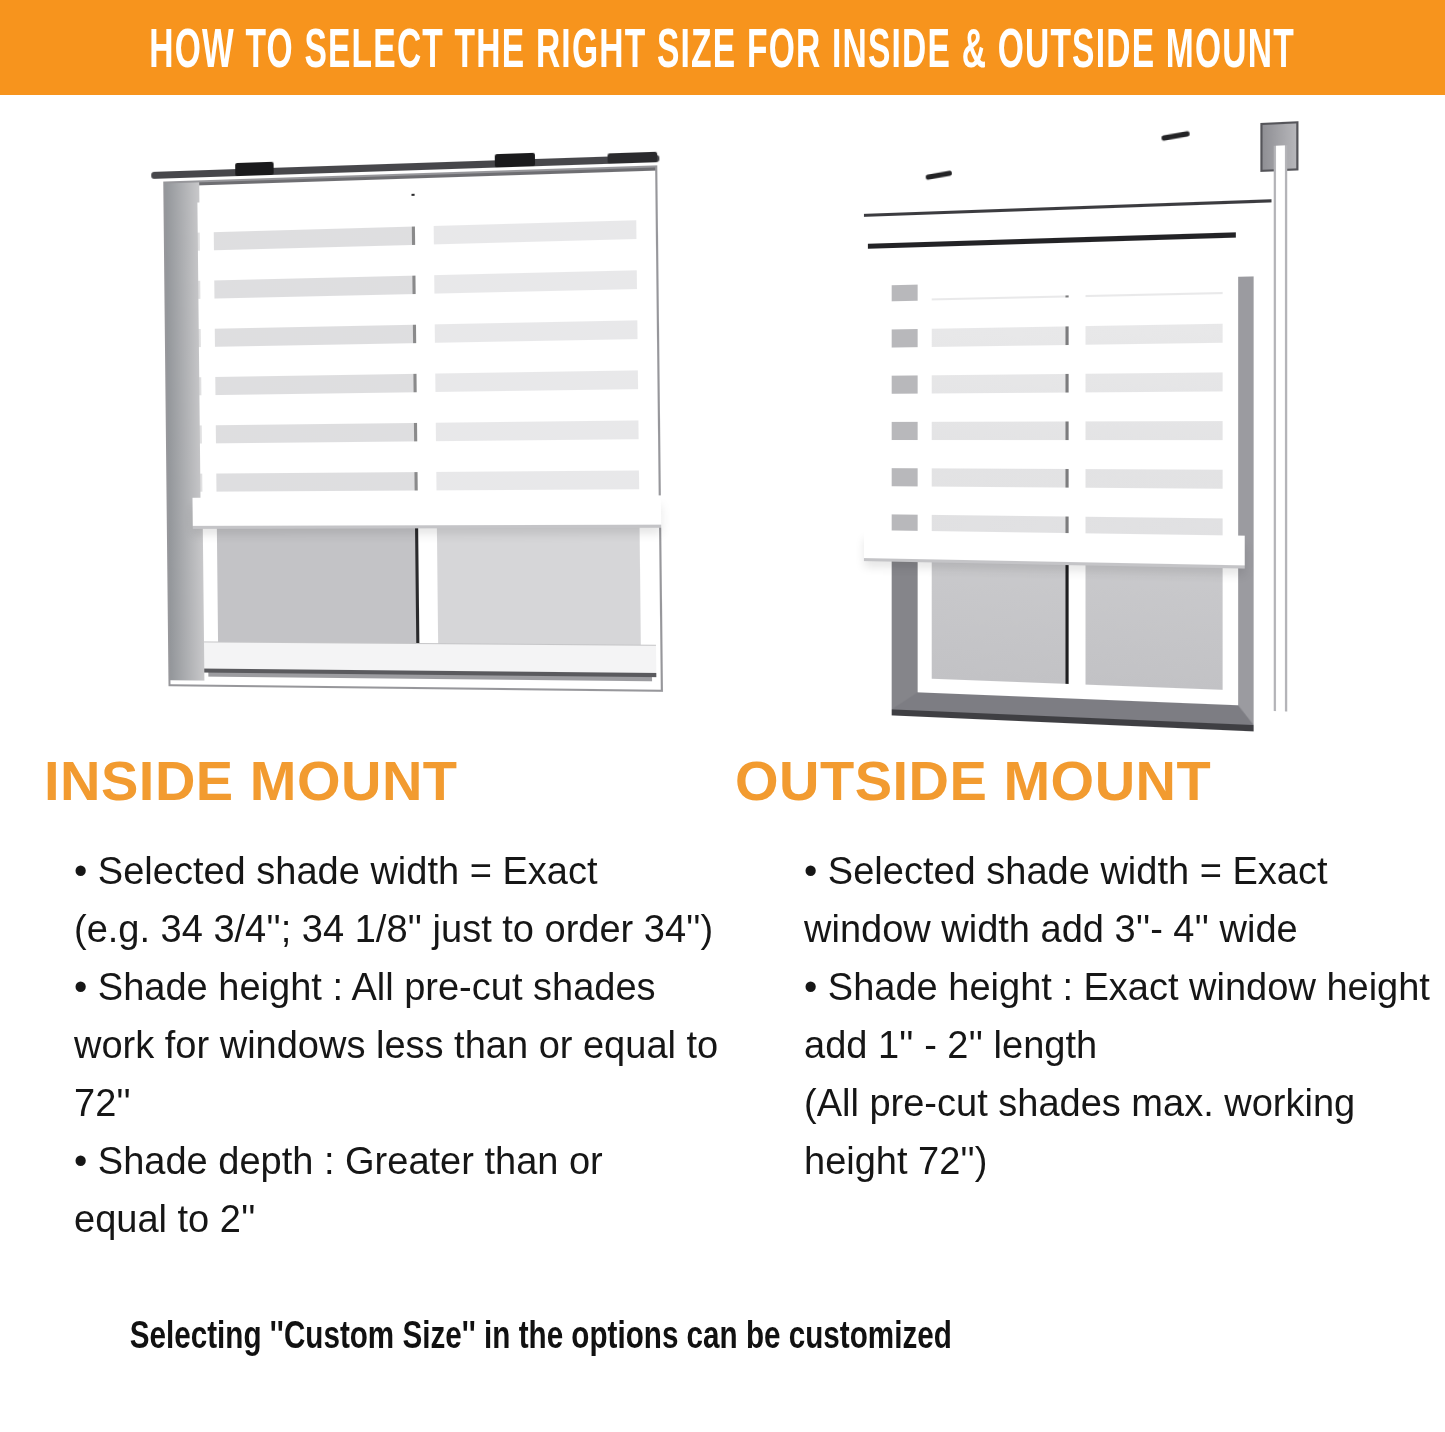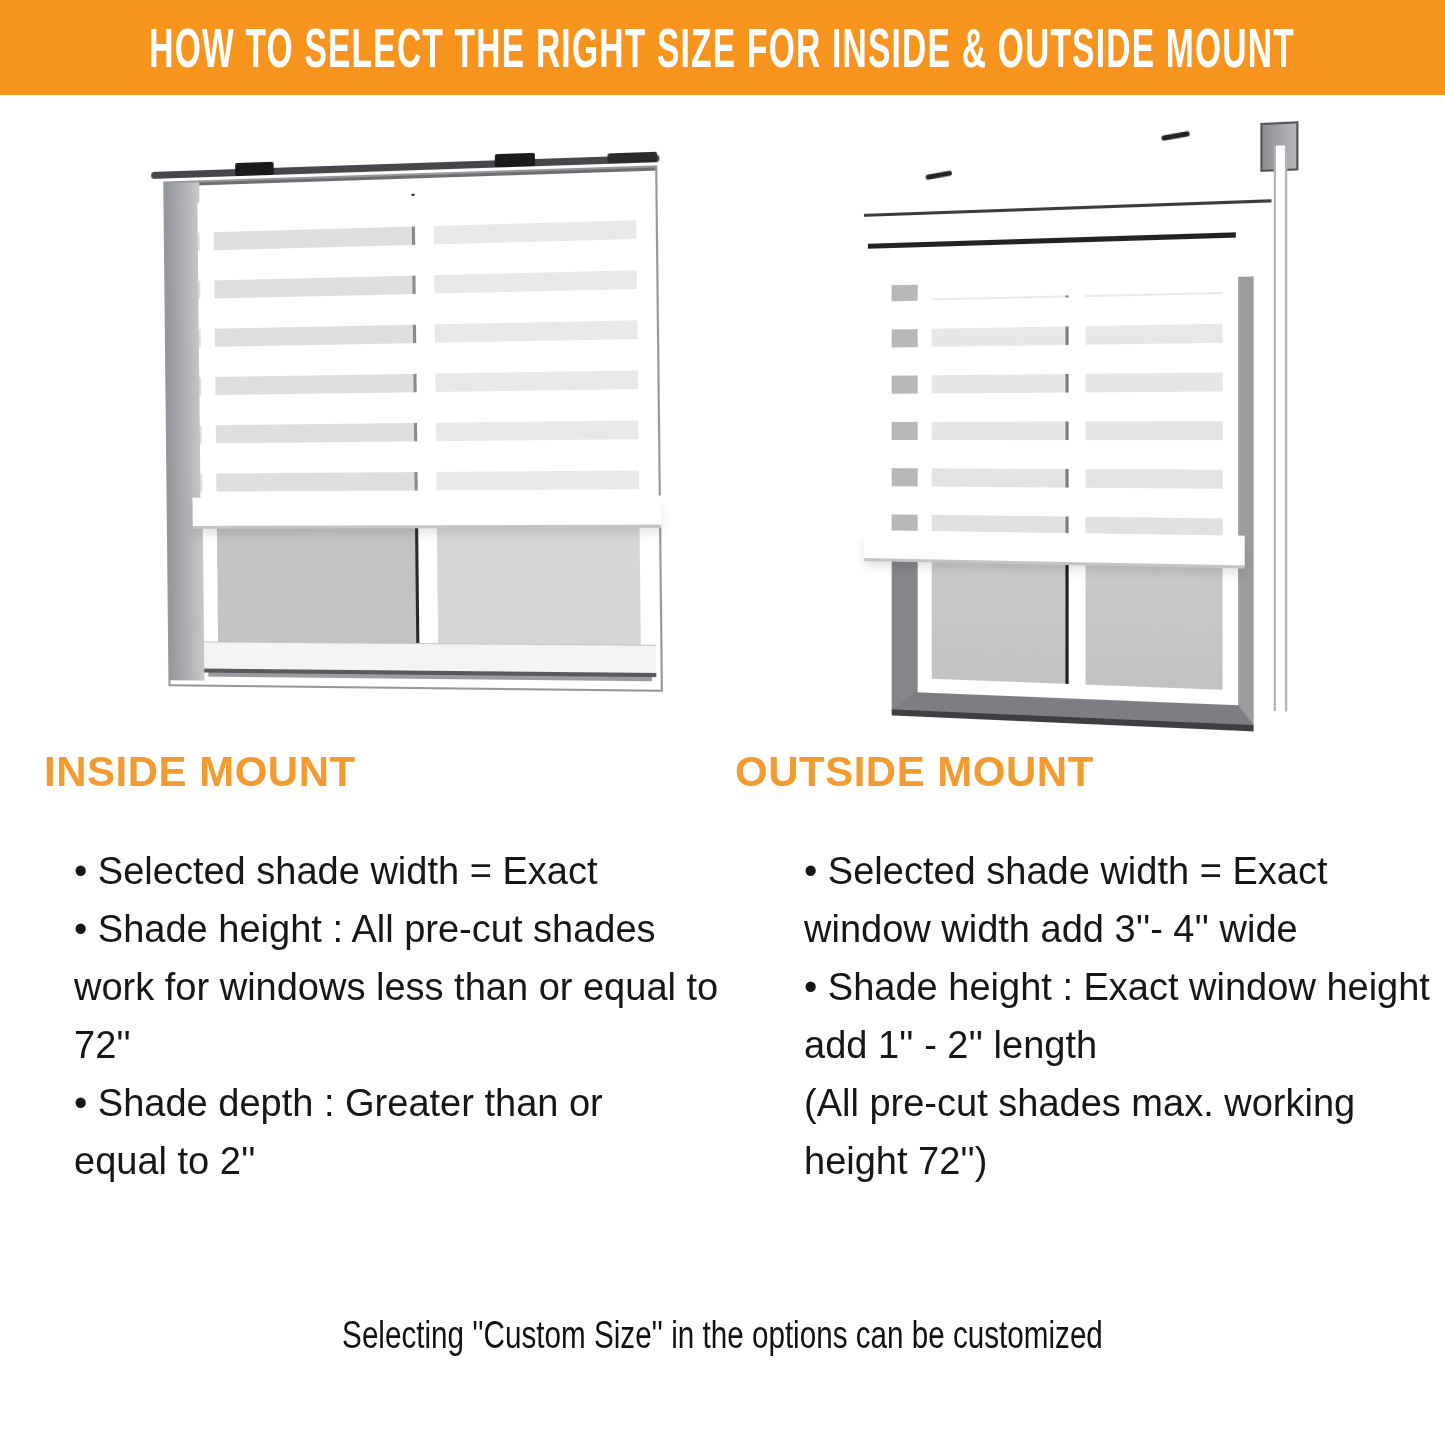--- a/index.html
+++ b/index.html
@@ -6,33 +6,33 @@
   .page{position:relative;width:1445px;height:1424px;background:#ffffff;overflow:hidden;
         font-family:"Liberation Sans","DejaVu Sans",sans-serif;color:var(--body-text,#161616);}
 
   
   .banner{position:absolute;left:0;top:0;width:100%;height:95px;background:var(--banner-bg,#F7941D);
           display:flex;align-items:center;justify-content:center;}
   .banner-text{color:var(--banner-text,#ffffff);font-size:55px;font-weight:700;letter-spacing:2px;
                white-space:nowrap;display:inline-block;transform:scaleX(0.61);}
 
   
-  .mount-title{position:absolute;margin:0;font-size:42px;font-weight:700;
+  .mount-title{position:absolute;margin:0;font-size:56px;font-weight:700;
                color:var(--heading-text,#F29B30);letter-spacing:0.5px;white-space:nowrap;}
   .title-inside{left:44px;top:748px;}
   .title-outside{left:735px;top:748px;}
 
   
   .bullets{position:absolute;font-size:38px;line-height:58px;}
   .bullets-left{left:26px;top:842px;width:705px;}
   .bullets-right{left:756px;top:842px;width:680px;}
   .tline{white-space:nowrap;margin-left:48px;}
 
   
-  .footer-note{position:absolute;left:0;top:1313px;width:100%;text-align:center;}
+  .footer-note{position:absolute;left:0;top:1313px;width:100%;text-align:left;font-weight:bold;}
   .footer-text{display:inline-block;font-size:39px;color:#111;transform:scaleX(0.76);white-space:nowrap;}
 
   
   .illo{position:absolute;}
   .illo-left{left:150px;top:146px;width:500px;height:580px;}
   .illo-right{left:860px;top:138px;width:450px;height:600px;}
   .persp-l{position:absolute;left:0;top:0;right:0;bottom:0;
            transform:perspective(1400px) rotateY(-7deg) rotate(-0.6deg);transform-origin:left center;}
   .persp-r{position:absolute;left:0;top:0;right:0;bottom:0;
            transform:perspective(1100px) rotateY(-10deg);transform-origin:left center;}
@@ -134,20 +134,21 @@
         <div class="blind-rail"></div>
       </div>
     </div>
   </div>
 
   <h2 class="mount-title title-inside">INSIDE MOUNT</h2>
   <h2 class="mount-title title-outside">OUTSIDE MOUNT</h2>
 
   <div class="bullets bullets-left">
     <div class="tline">• Selected shade width = Exact</div>
+    <div class="tline">(e.g. 34 3/4''; 34 1/8'' just to order 34'')</div>
     <div class="tline">• Shade height : All pre-cut shades</div>
     <div class="tline">work for windows less than or equal to</div>
     <div class="tline">72''</div>
     <div class="tline">• Shade depth : Greater than or</div>
     <div class="tline">equal to 2''</div>
   </div>
 
   <div class="bullets bullets-right">
     <div class="tline">• Selected shade width = Exact</div>
     <div class="tline">window width add 3''- 4'' wide</div>

